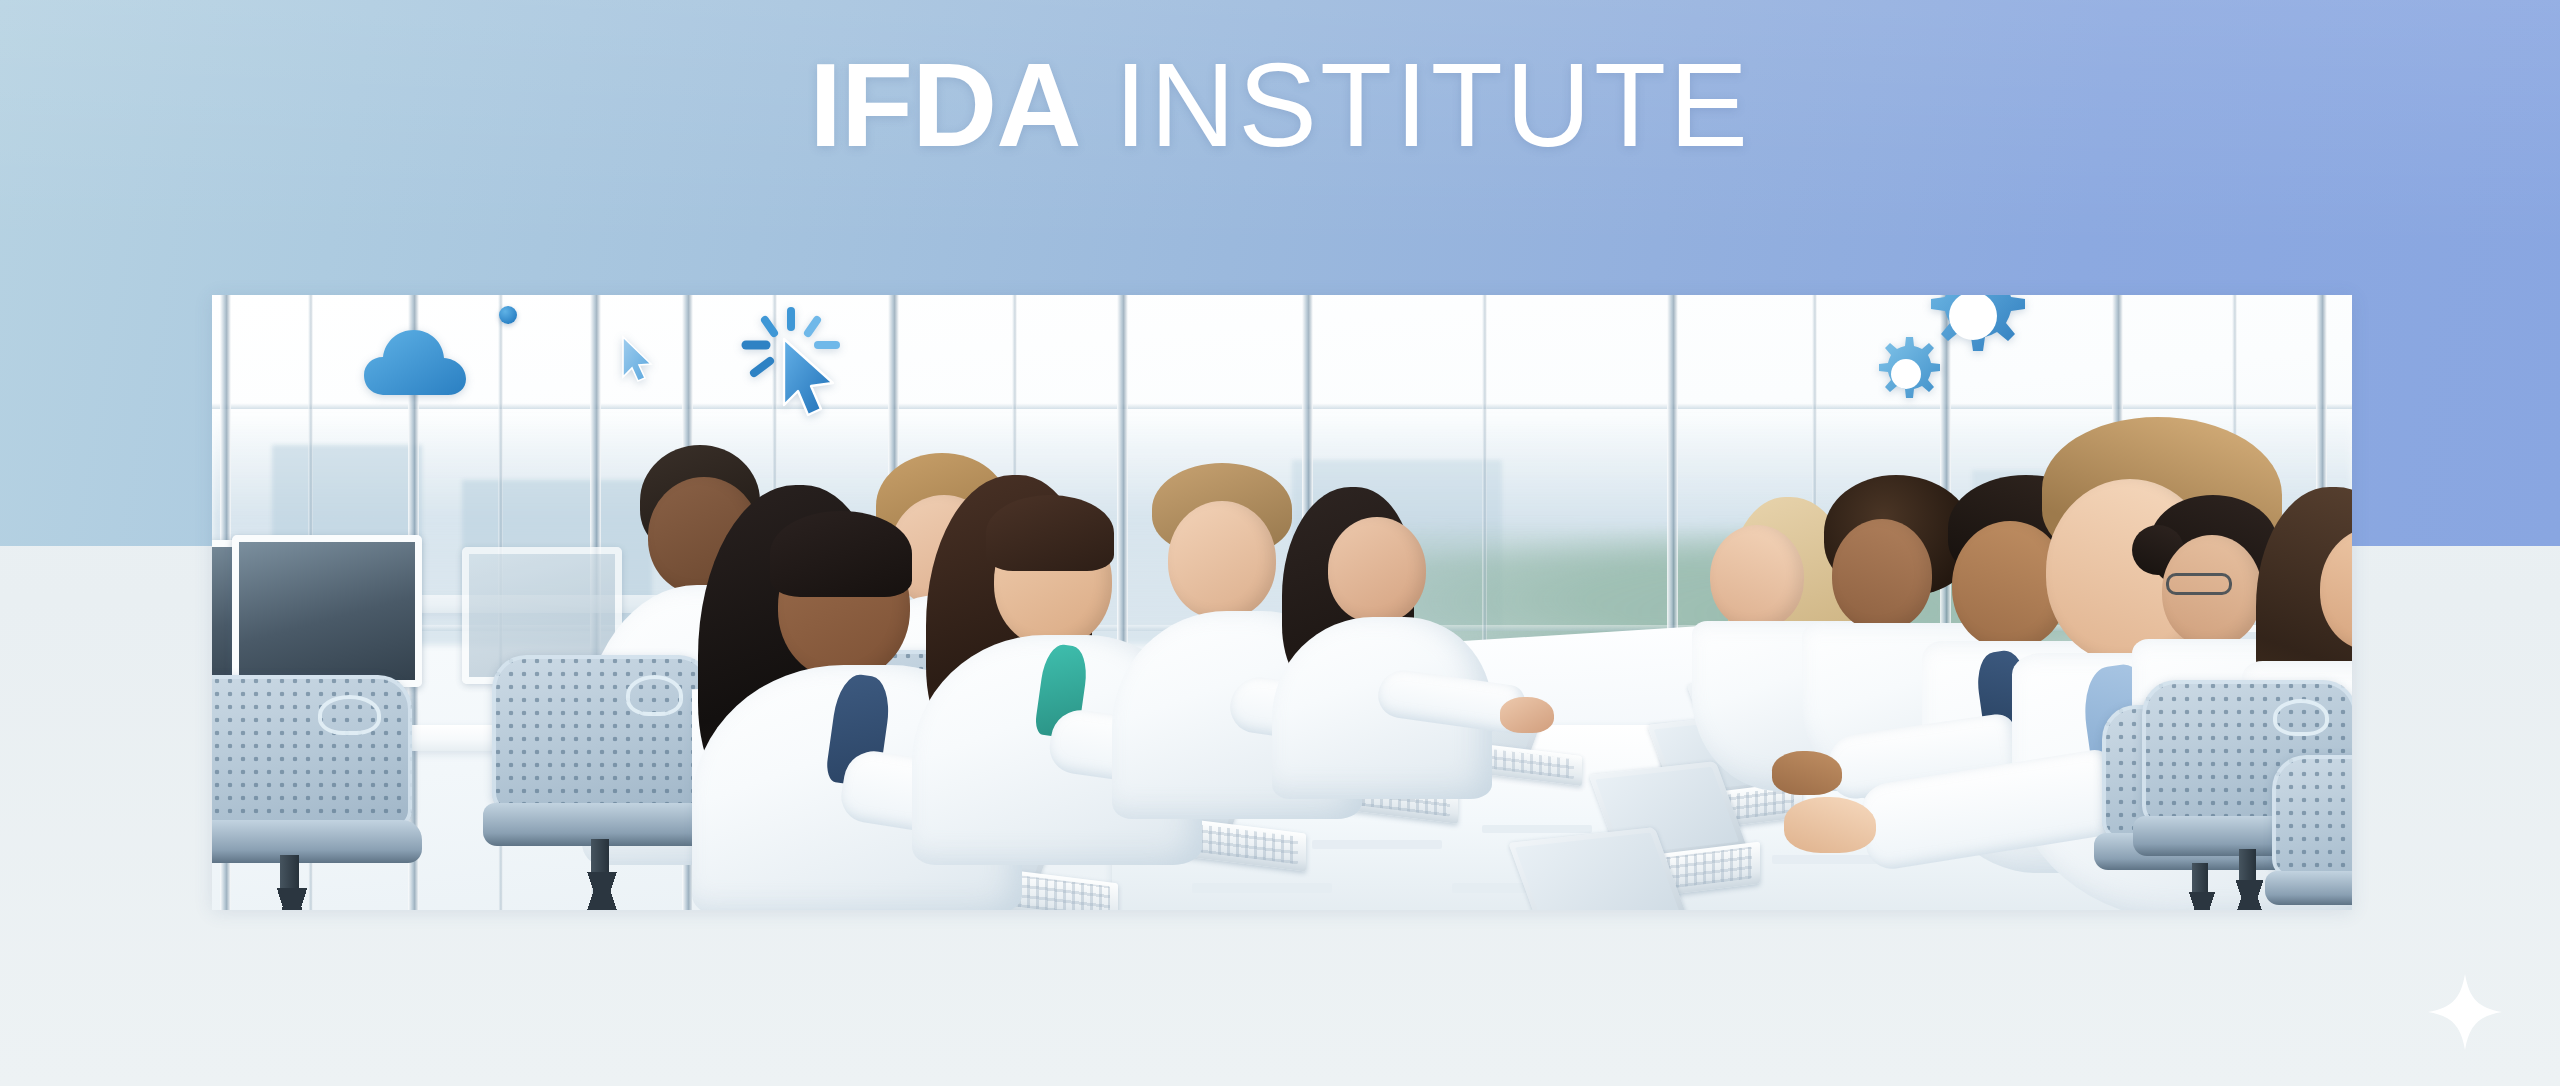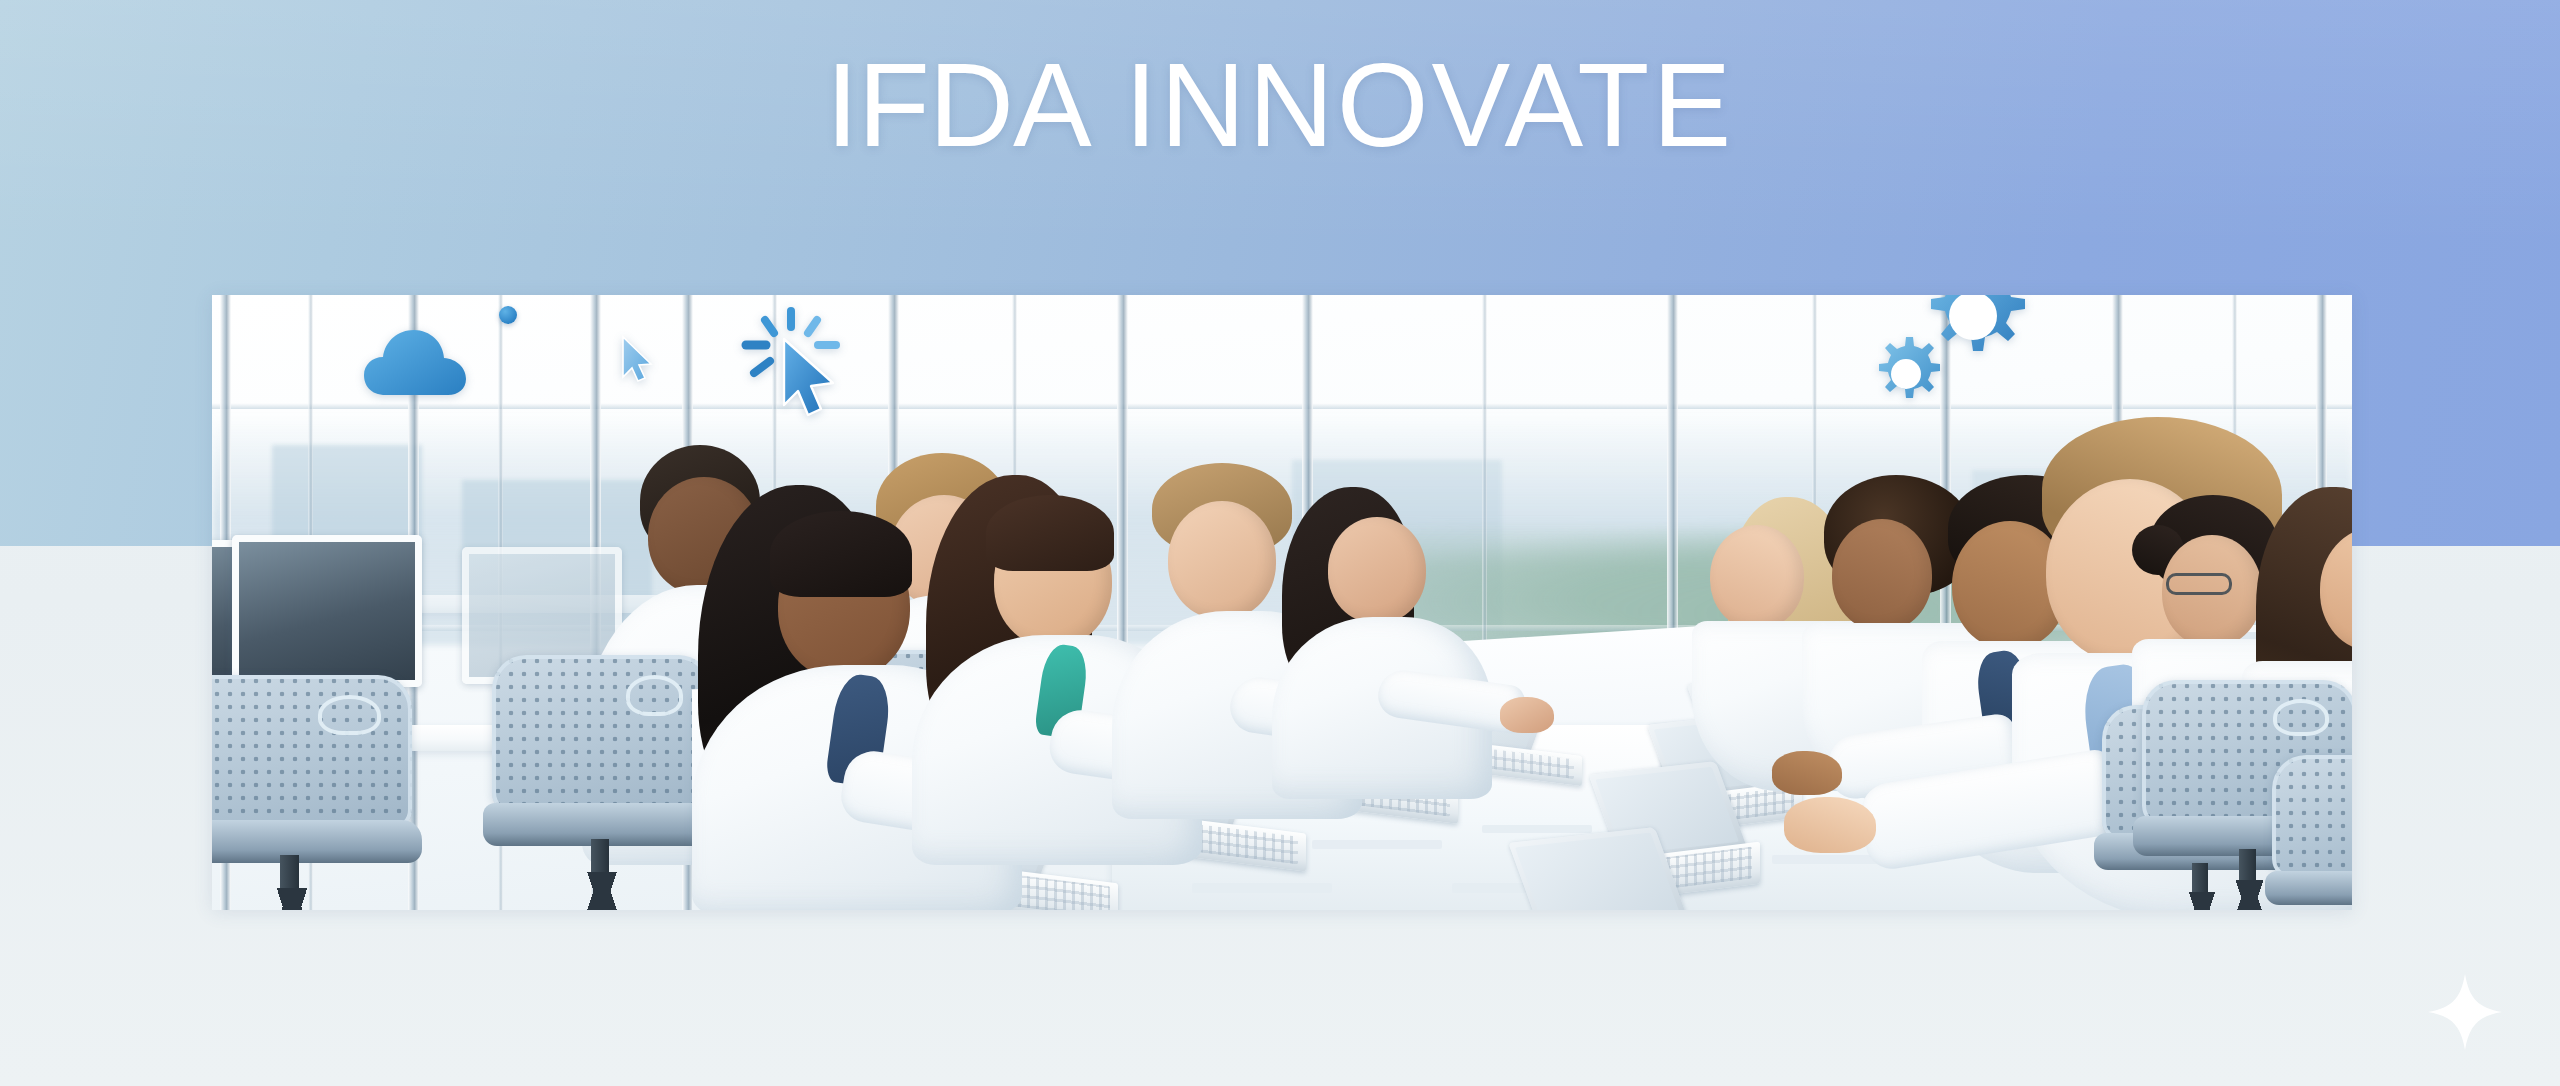--- a/index.html
+++ b/index.html
@@ -37,21 +37,21 @@
     position:absolute; left:0; top:44px; width:2560px;
     text-align:center; white-space:nowrap;
     z-index:6; pointer-events:none;
   }
   .title{
     display:inline-block;
     font-size:118px; line-height:1.04;
     letter-spacing:1px; color:#ffffff;
     text-shadow:0 2px 10px rgba(70,100,150,.20);
   }
-  .title .t-bold{ font-weight:400; letter-spacing:-1px;text-align:center; }
+  .title .t-bold{ font-weight:700; letter-spacing:-1px;text-align:center; }
   .title .t-light{ font-weight:300; letter-spacing:3px; }
 
   
   .photo{
     position:absolute; left:212px; top:295px;
     width:2140px; height:615px;
     overflow:hidden; z-index:5;
     background:#dfe9ee;
     box-shadow:0 2px 18px rgba(60,90,130,.12);
   }
@@ -231,21 +231,21 @@
 </head>
 <body>
 
 <div class="banner">
 
   <div class="bg-lower"></div>
   <div class="bg-upper"></div>
 
   <div class="title-wrap">
     <span class="title">
-      <span class="t-bold">IFDA</span><span>&nbsp;</span><span class="t-light">INNOVATE</span>
+      <span class="t-bold">IFDA</span><span>&nbsp;</span><span class="t-light">INSTITUTE</span>
     </span>
   </div>
 
   <div class="photo">
     <div class="photo-inner">
 
       <div class="wall"></div>
       <div class="skyline"></div>
       <div class="city" style="left:60px;top:150px;width:150px;height:180px;"></div>
       <div class="city" style="left:250px;top:185px;width:190px;height:150px;"></div>

